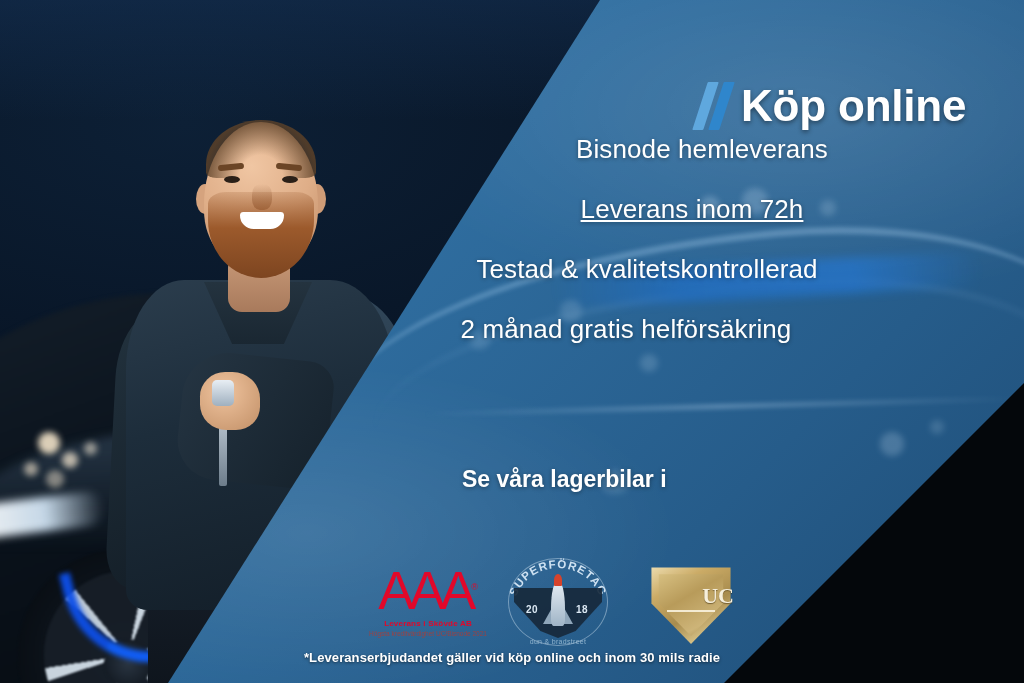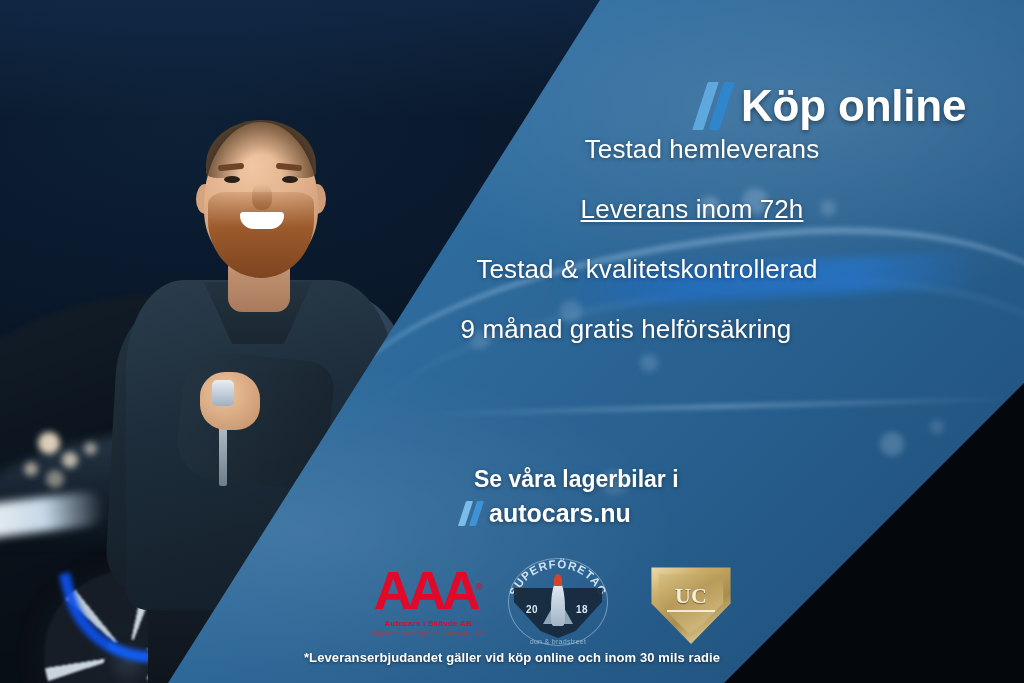--- a/index.html
+++ b/index.html
@@ -226,21 +226,21 @@
     letter-spacing:.1px;text-shadow:0 1px 4px rgba(0,0,0,.40);
     padding:0 40px 0 340px;margin-bottom:29px;white-space:nowrap;
   }
   .bullet.b1{padding-left:420px;}
   .bullet.b2{padding-left:400px;text-decoration:underline;}
   .bullet.b3{padding-left:350px;}
   .bullet.b4{padding-left:310px;}
   .bullet.b5{padding-left:268px;}
 
   .cta{position:absolute;left:462px;top:466px;}
-  .cta-row1{display:flex;align-items:center;gap:11px;margin-left:12px;}
+  .cta-row1{display:flex;align-items:center;gap:11px;}
   .cta-text{
     font-size:23px;font-weight:700;color:#ffffff;
     text-shadow:0 1px 4px rgba(0,0,0,.40);
   }
   .badge360{position:relative;width:78px;height:40px;}
   .badge360 svg{position:absolute;left:0;top:0;}
   .cta-row2{display:flex;align-items:center;gap:9px;margin-top:6px;}
   .slashes-sm{display:flex;gap:4px;transform:skewX(-18deg);}
   .slash-sm{width:7px;height:25px;border-radius:1px;}
   .slash-sm.s1{background:#7dbbe8;}
@@ -248,21 +248,21 @@
   .cta-url{
     font-size:25px;font-weight:700;color:#ffffff;
     text-shadow:0 1px 4px rgba(0,0,0,.40);
   }
 
   
   .logos{position:absolute;left:350px;top:552px;width:400px;height:100px;}
 
   .logo-aaa{position:absolute;left:8px;top:14px;width:140px;text-align:center;}
   .aaa-mark{
-    font-size:54px;font-weight:700;color:#e1082a;line-height:.92;
+    font-size:54px;font-weight:400;color:#e1082a;line-height:.92;
     letter-spacing:-5px;font-family:"Liberation Sans", sans-serif;
   }
   .aaa-reg{font-size:9px;color:#e1082a;vertical-align:super;letter-spacing:0;}
   .aaa-sub{font-size:8px;font-weight:700;color:#e1082a;margin-top:3px;letter-spacing:.2px;}
   .aaa-sub2{font-size:6.5px;color:#b5392f;margin-top:2px;line-height:1.35;opacity:.8;}
 
   .logo-sf{position:absolute;left:152px;top:0px;width:112px;height:100px;}
   .sf-ring{
     position:absolute;left:6px;top:6px;width:100px;height:88px;border-radius:50%;
     border:1.5px solid rgba(210,228,242,.45);
@@ -299,21 +299,21 @@
     position:absolute;left:0;top:0;width:86px;height:78px;
     background:linear-gradient(150deg,#efe0b4 0%,#cbab66 28%,#a88c4e 58%,#d9c489 82%,#8f7437 100%);
     clip-path:polygon(4% 2%, 96% 2%, 96% 48%, 50% 100%, 4% 48%);
   }
   .uc-inner{
     position:absolute;left:8px;top:7px;width:70px;height:63px;
     background:linear-gradient(150deg,#d9c284 0%,#b89b5a 40%,#cdb478 75%,#9c8343 100%);
     clip-path:polygon(4% 2%, 96% 2%, 96% 48%, 50% 100%, 4% 48%);
   }
   .uc-text{
-    position:absolute;left:0;top:17px;width:86px;text-align:center;
+    position:absolute;left:0;top:17px;width:86px;text-align:right;
     font-size:22px;font-weight:700;color:#f6efdc;letter-spacing:0px;
     font-family:"Liberation Serif", serif;
     text-shadow:0 1px 1px rgba(60,44,10,.6);
   }
   .uc-bar{
     position:absolute;left:19px;top:44px;width:48px;height:2px;background:rgba(248,242,222,.9);
   }
 
   .footnote{
     position:absolute;left:0;top:650px;width:1024px;text-align:center;
@@ -394,46 +394,39 @@
 
     <div class="headline">
       <span class="slashes">
         <span class="slash s1"></span>
         <span class="slash s2"></span>
       </span>
       <span class="headline-text">Köp online</span>
     </div>
 
     <div class="bullets">
-      <div class="bullet b1">Testad hemleverans</div>
+      <div class="bullet b1">Bisnode hemleverans</div>
       <div class="bullet b2">Leverans inom 72h</div>
       <div class="bullet b4">Testad &amp; kvalitetskontrollerad</div>
-      <div class="bullet b5">9 månad gratis helförsäkring</div>
+      <div class="bullet b5">2 månad gratis helförsäkring</div>
     </div>
 
     <div class="cta">
       <div class="cta-row1">
         <span class="cta-text">Se våra lagerbilar i</span>
       </div>
-      <div class="cta-row2">
-        <span class="slashes-sm">
-          <span class="slash-sm s1"></span>
-          <span class="slash-sm s2"></span>
-        </span>
-        <span class="cta-url">autocars.nu</span>
-      </div>
     </div>
 
     <div class="logos">
 
       <div class="logo-aaa">
         <div class="aaa-mark">
           <span>AAA</span><span class="aaa-reg">®</span>
         </div>
-        <div class="aaa-sub">Autocars i Skövde AB</div>
+        <div class="aaa-sub">Leverans i Skövde AB</div>
         <div class="aaa-sub2">Högsta kreditvärdighet
 UC/Bisnode 2021</div>
       </div>
 
       <div class="logo-sf">
         <div class="sf-ring"></div>
         <svg class="sf-arc-text" viewBox="0 0 112 100" aria-hidden="true">
           <defs>
               <path id="arcpath" d="M 12 58 A 44 42 0 0 1 100 58"></path>
             </defs>

